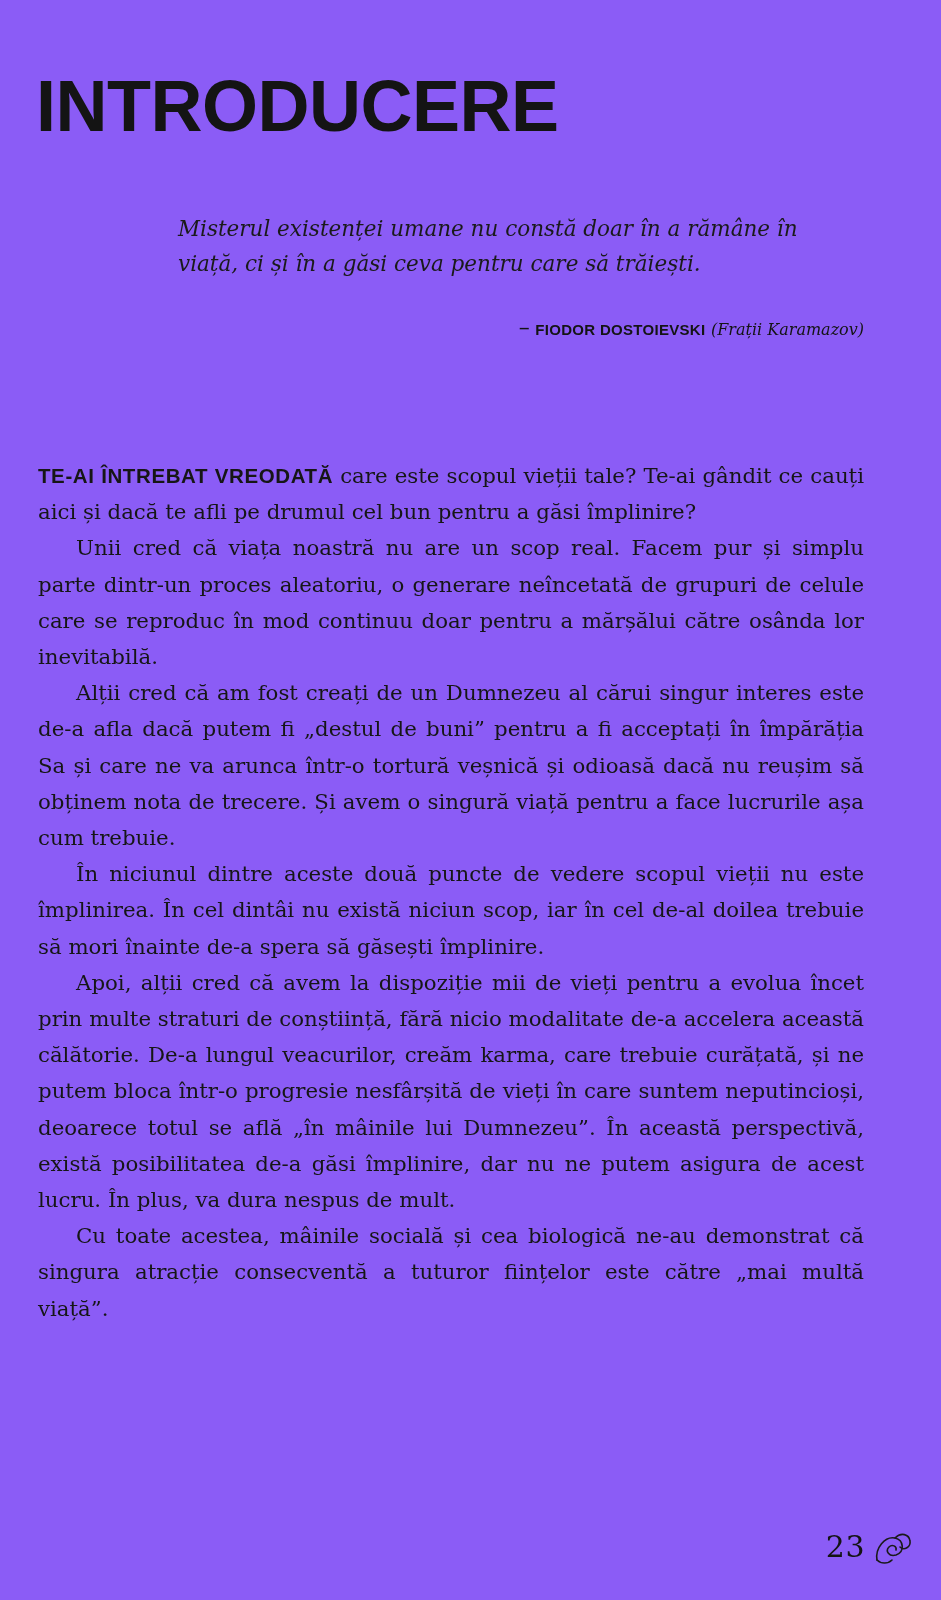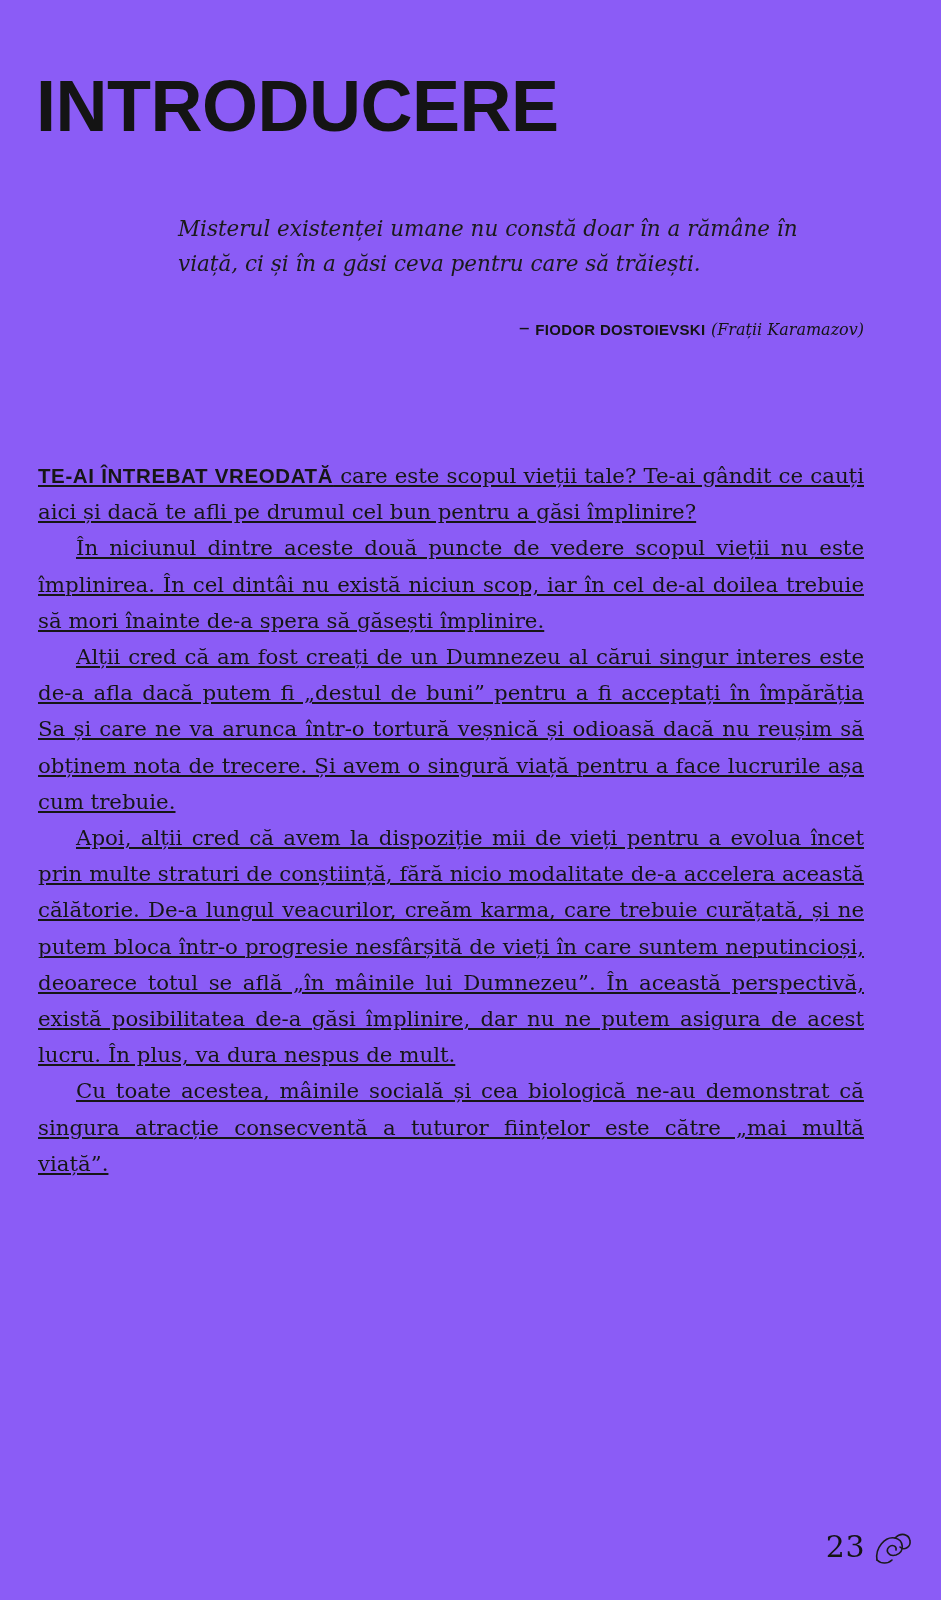--- a/index.html
+++ b/index.html
@@ -78,21 +78,20 @@
     font-size: 21.3px;
     line-height: 1.70;
     color: #161616;
     text-align: justify;
     -webkit-hyphens: auto;
     hyphens: auto;
   }
   .body-text p {
     margin: 0;
     text-indent: 38px;
-    text-decoration: underline;
   }
   .body-text p.first {
     text-indent: 0;
   }
   .lead-in {
     font-family: "Liberation Sans", sans-serif;
     font-weight: 700;
     font-size: 20.5px;
     letter-spacing: 0.6px;
   }
@@ -133,22 +132,23 @@
     <p class="epigraph-quote">Misterul existenței umane nu constă doar în a rămâne în viață, ci și în a găsi ceva pentru care să trăiești.</p>
     <p class="epigraph-attrib">
       <span class="attrib-dash">–</span>
       <span class="attrib-name">FIODOR DOSTOIEVSKI</span>
       <span class="attrib-work">(Frații Karamazov)</span>
     </p>
   </div>
 
   <div class="body-text">
     <p class="first"><span class="lead-in">TE-AI ÎNTREBAT VREODATĂ</span><span> care este scopul vieții tale? Te-ai gândit ce cauți aici și dacă te afli pe drumul cel bun pentru a găsi împlinire?</span></p>
+    <p>Unii cred că viața noastră nu are un scop real. Facem pur și simplu parte dintr-un proces aleatoriu, o generare neîncetată de grupuri de celule care se reproduc în mod continuu doar pentru a mărșălui către osânda lor inevitabilă.</p>
+    <p>Alții cred că am fost creați de un Dumnezeu al cărui singur interes este de-a afla dacă putem fi „destul de buni” pentru a fi acceptați în împărăția Sa și care ne va arunca într-o tortură veșnică și odioasă dacă nu reușim să obținem nota de trecere. Și avem o singură viață pentru a face lucrurile așa cum trebuie.</p>
     <p>În niciunul dintre aceste două puncte de vedere scopul vieții nu este împlinirea. În cel dintâi nu există niciun scop, iar în cel de-al doilea trebuie să mori înainte de-a spera să găsești împlinire.</p>
-    <p>Alții cred că am fost creați de un Dumnezeu al cărui singur interes este de-a afla dacă putem fi „destul de buni” pentru a fi acceptați în împărăția Sa și care ne va arunca într-o tortură veșnică și odioasă dacă nu reușim să obținem nota de trecere. Și avem o singură viață pentru a face lucrurile așa cum trebuie.</p>
     <p>Apoi, alții cred că avem la dispoziție mii de vieți pentru a evolua încet prin multe straturi de conștiință, fără nicio modalitate de-a accelera această călătorie. De-a lungul veacurilor, creăm karma, care trebuie curățată, și ne putem bloca într-o progresie nesfârșită de vieți în care suntem neputincioși, deoarece totul se află „în mâinile lui Dumnezeu”. În această perspectivă, există posibilitatea de-a găsi împlinire, dar nu ne putem asigura de acest lucru. În plus, va dura nespus de mult.</p>
     <p>Cu toate acestea, mâinile socială și cea biologică ne-au demonstrat că singura atracție consecventă a tuturor ființelor este către „mai multă viață”.</p>
   </div>
 
   <div class="folio">23</div>
 
   <div class="ornament">
     <svg viewBox="0 0 44 44" aria-hidden="true">
       <g fill="none" stroke="currentColor" stroke-width="1.6" stroke-linecap="round">
         <path d="M6 34 C 4 22, 14 10, 24 12 C 33 14, 34 26, 25 29 C 18 31, 14 25, 18 21 C 21 18, 26 20, 25 24"></path>

